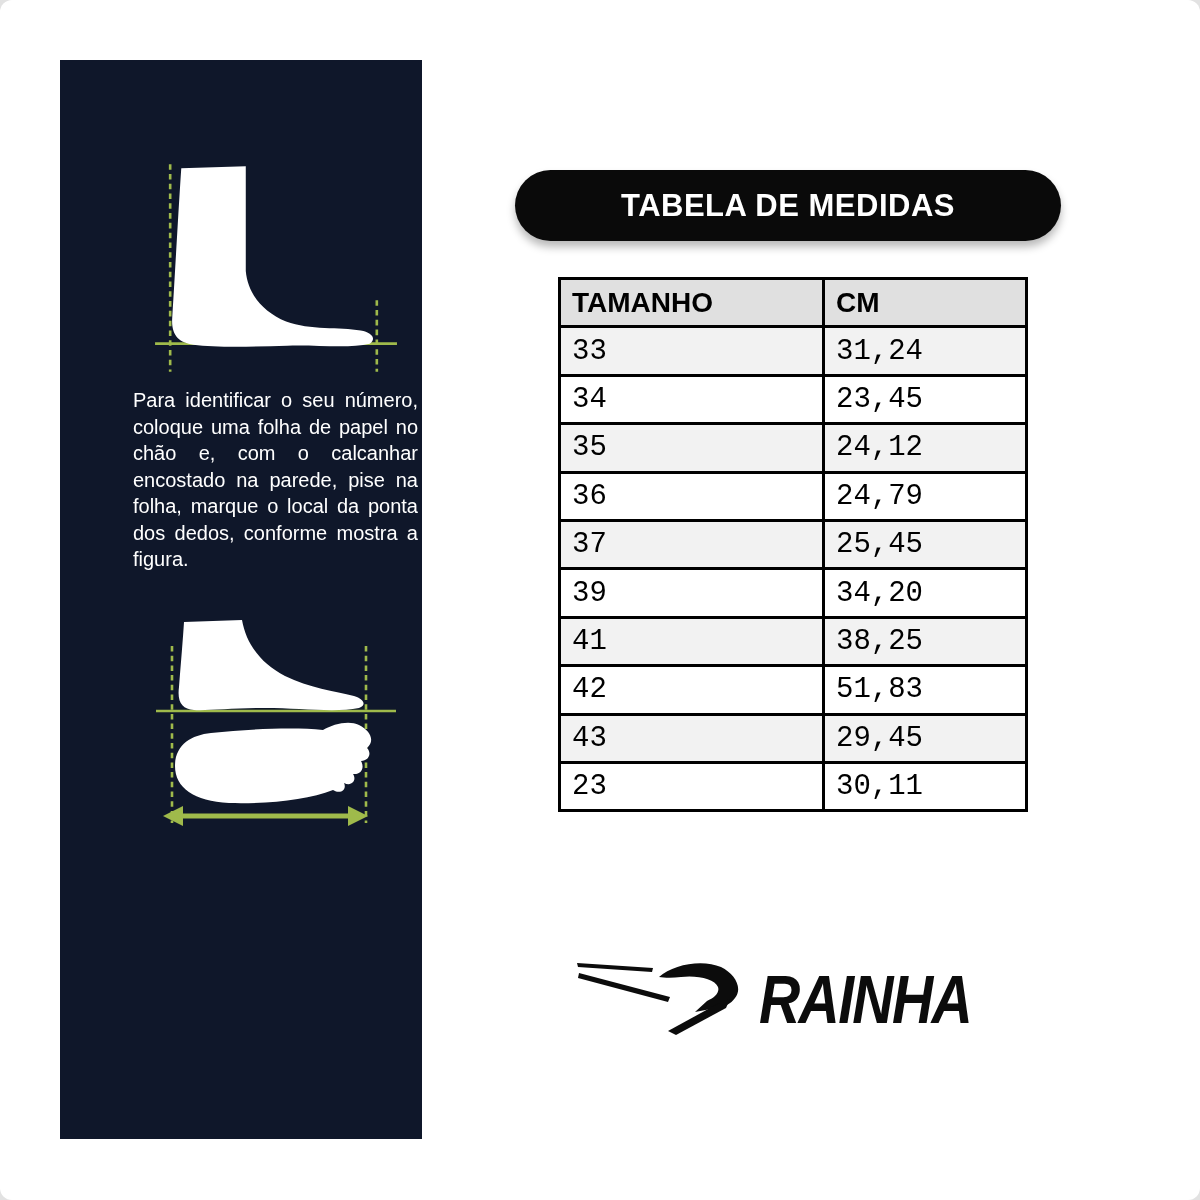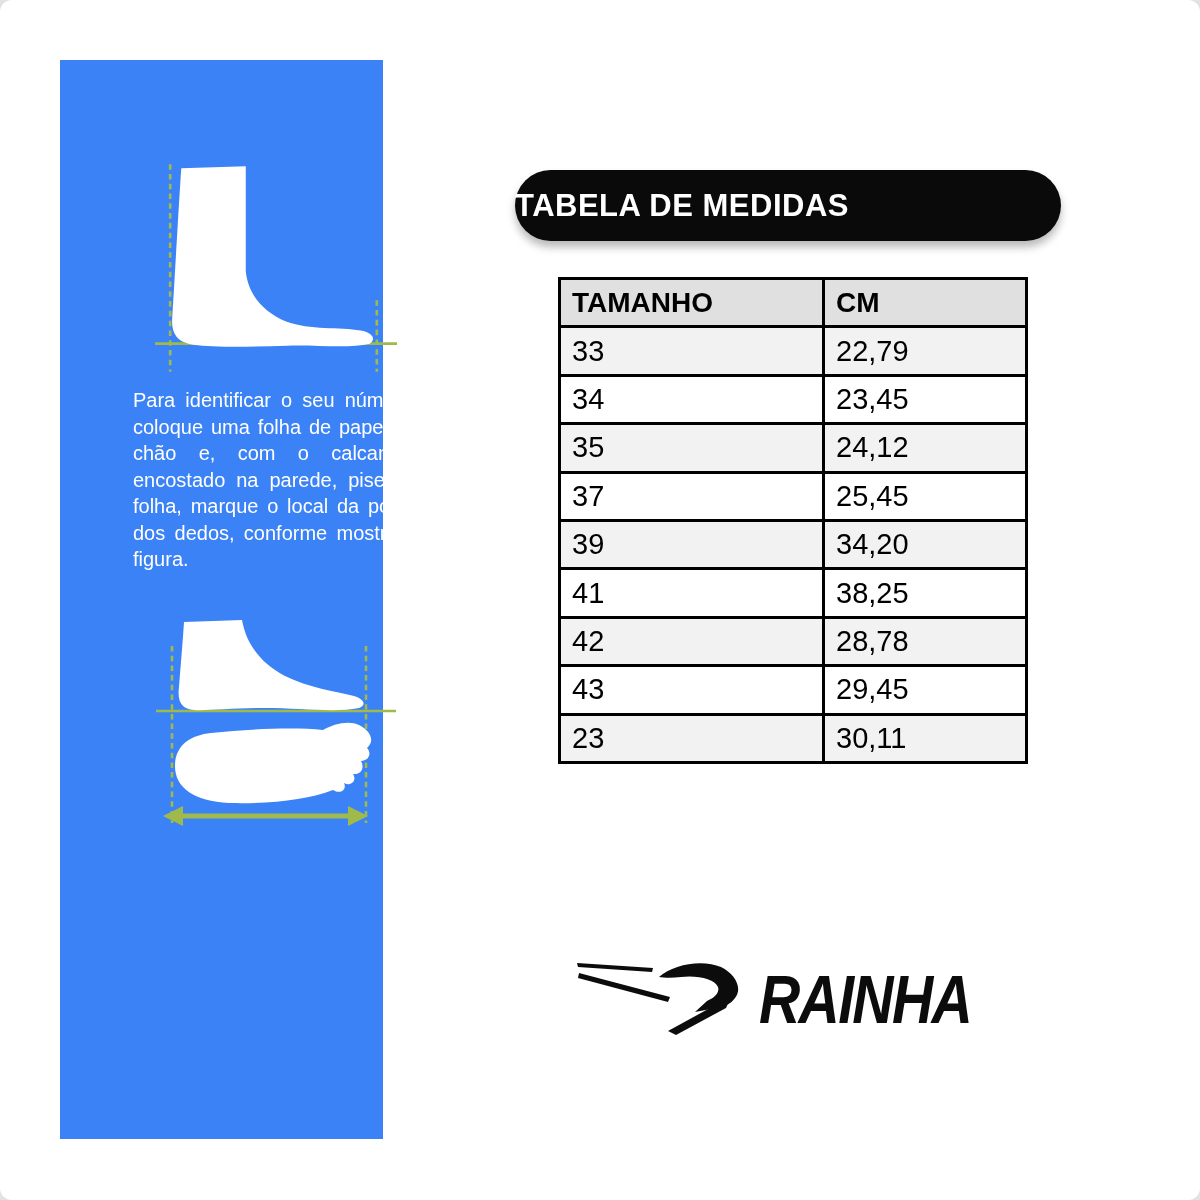--- a/index.html
+++ b/index.html
@@ -8,54 +8,54 @@
     font-family:"Liberation Sans", sans-serif;color:#000;
   }
   
   .corner-mask{
     position:absolute;inset:0;border-radius:12px;pointer-events:none;
     box-shadow:0 0 0 10px #e2e2e2;
   }
 
   
   .panel{
-    position:absolute;left:60px;top:60px;width:323px;height:1079px;background:#3b82f6;
+    position:absolute;left:60px;top:60px;width:362px;height:1079px;background:#0f172a;
   }
   .illu{position:absolute;display:block;}
   .illu1{left:88px;top:96px;width:252px;height:217px;}
   .illu2{left:88px;top:546px;width:252px;height:254px;}
   .para{
     position:absolute;left:73px;width:285px;margin:0;
     color:#fff;font-size:20px;line-height:26.5px;text-align:justify;
   }
   .para1{top:327px;}
   .para2{top:794px;}
 
   
   .pill{
     position:absolute;left:515px;top:170px;width:546px;height:71px;
     background:var(--pill-bg,#0a0a0a);border-radius:36px;
-    display:flex;align-items:center;justify-content:flex-start;
+    display:flex;align-items:center;justify-content:center;
     box-shadow:0 6px 9px rgba(0,0,0,.28);
   }
   .pill span{color:#fff;font-weight:bold;font-size:31px;letter-spacing:.5px;}
 
   
   table.size{
     position:absolute;left:558px;top:277px;width:467px;
     border-collapse:collapse;table-layout:fixed;
   }
   table.size col.c1{width:264px;}
   table.size col.c2{width:203px;}
   table.size th, table.size td{
     border:3px solid #000;height:45.4px;padding:0 8px 0 11px;
     text-align:left;vertical-align:middle;overflow:hidden;
   }
   table.size th{background:var(--header-bg,#e0e0e0);font-size:28px;font-weight:bold;}
-  table.size td{font-size:29px;font-weight:normal;background:#fff;}
+  table.size td{font-size:29px;font-weight:normal;background:#fff;font-family:Liberation Mono, monospace;}
   table.size tbody tr:nth-child(odd) td{background:var(--row-alt,#f2f2f2);}
 
   
   .logo{position:absolute;left:577px;top:956px;height:80px;display:flex;align-items:flex-end;}
   .logo svg{display:block;}
   .wordmark{
     display:inline-block;margin-left:17px;color:#0c0c0c;
     font-size:68px;line-height:74px;font-weight:bold;font-style:italic;
     letter-spacing:-2px;transform:scaleX(.84);transform-origin:0 0;white-space:nowrap;
   }
@@ -126,45 +126,49 @@
       </colgroup>
     <thead>
       <tr>
         <th>TAMANHO</th>
         <th>CM</th>
       </tr>
     </thead>
     <tbody id="size-rows">
         <tr>
           <td>33</td>
-          <td>22,79</td>
+          <td>31,24</td>
         </tr>
         <tr>
           <td>34</td>
           <td>23,45</td>
         </tr>
         <tr>
           <td>35</td>
           <td>24,12</td>
+        </tr>
+        <tr>
+          <td>36</td>
+          <td>24,79</td>
         </tr>
         <tr>
           <td>37</td>
           <td>25,45</td>
         </tr>
         <tr>
           <td>39</td>
           <td>34,20</td>
         </tr>
         <tr>
           <td>41</td>
           <td>38,25</td>
         </tr>
         <tr>
           <td>42</td>
-          <td>28,78</td>
+          <td>51,83</td>
         </tr>
         <tr>
           <td>43</td>
           <td>29,45</td>
         </tr>
         <tr>
           <td>23</td>
           <td>30,11</td>
         </tr>
       </tbody>

